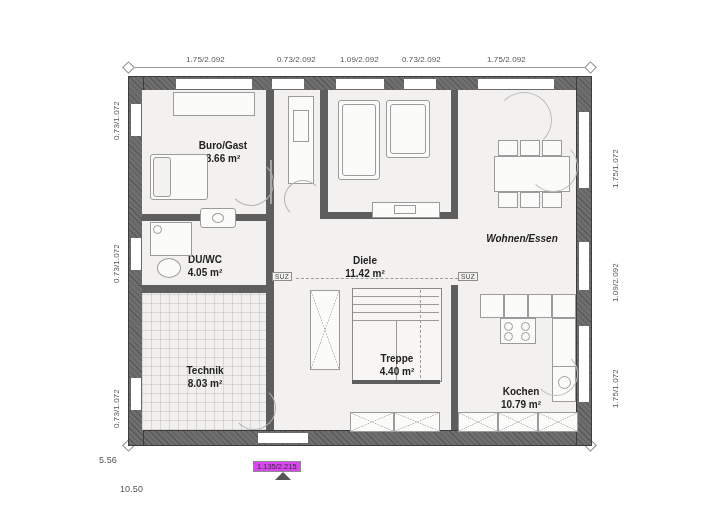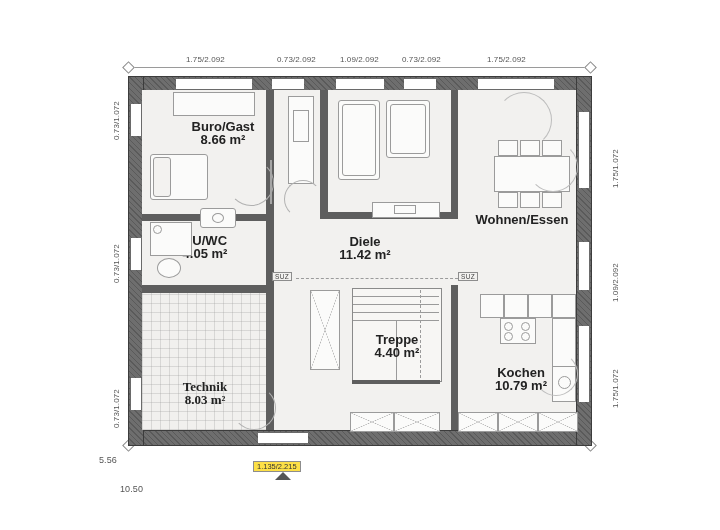--- a/index.html
+++ b/index.html
@@ -31,22 +31,22 @@
 
   
   .room{position:absolute;background:#f2f1ef;}
   .room.hatchfloor{
     background:
       repeating-linear-gradient(90deg,rgba(150,150,150,.28) 0 1px,transparent 1px 9px),
       repeating-linear-gradient(0deg,rgba(150,150,150,.28) 0 1px,transparent 1px 9px),
       #f1f0ee;
   }
   .roomlabel{
-    position:absolute;text-align:center;font-size:13px;color:#222;
-    line-height:13px;white-space:nowrap;
+    position:absolute;text-align:center;font-size:10px;color:#222;
+    line-height:13px;white-space:nowrap;margin-top:19px;
   }
   .roomlabel .nm{display:block;font-weight:bold;}
   .roomlabel .ar{display:block;font-weight:bold;}
 
   
   .fx{position:absolute;border:1px solid #9b9b9b;background:#fbfbfa;}
   .fx.round{border-radius:50%;}
   .fx.soft{border-radius:3px;}
   .line{position:absolute;background:#a5a5a5;}
   .door-arc{position:absolute;border:1px solid #b3b3b3;border-radius:50%;}
@@ -74,21 +74,21 @@
   .xbox:after{
     background:linear-gradient(to bottom right,transparent calc(50% - .5px),#b4b4b4 50%,transparent calc(50% + .5px));
   }
 
   .entry-tri{
     position:absolute;width:0;height:0;
     border-left:8px solid transparent;border-right:8px solid transparent;
     border-top:8px solid #555;
   }
   .dimbox{
-    position:absolute;border:1px solid #8d8d8d;background:#fde047;
+    position:absolute;border:1px solid #8d8d8d;background:#d946ef;
     font-size:7.5px;color:#333;padding:0 3px;white-space:nowrap;
   }
 </style>
 </head>
 <body>
 
 <div id="stage">
 
   <div class="dimline" style="left:128px;top:67px;width:462px;height:1px;"></div>
   <div class="tick" style="left:124px;top:63px;"></div>
@@ -184,21 +184,21 @@
   </div>
 
   <div class="fx" style="left:288px;top:96px;width:24px;height:86px;"></div>
   <div class="fx" style="left:293px;top:110px;width:14px;height:30px;"></div>
   <div class="door-arc" style="left:284px;top:180px;width:36px;height:36px;border-color:#b0b0b0;border-bottom-color:transparent;border-right-color:transparent;"></div>
 
   <div class="suz" style="left:272px;top:272px;">SUZ</div>
   <div class="suz" style="left:458px;top:272px;">SUZ</div>
   <div class="dashline" style="left:296px;top:278px;width:162px;"></div>
 
-  <div class="roomlabel" style="left:462px;top:213px;width:120px;">
+  <div class="roomlabel" style="left:462px;top:213px;width:120px;font-style:italic;">
     <span class="nm">Wohnen/Essen</span>
   </div>
 
   <div class="fx soft" style="left:338px;top:100px;width:40px;height:78px;"></div>
   <div class="fx soft" style="left:342px;top:104px;width:32px;height:70px;"></div>
   <div class="fx soft" style="left:386px;top:100px;width:42px;height:56px;"></div>
   <div class="fx soft" style="left:390px;top:104px;width:34px;height:48px;"></div>
 
   <div class="fx" style="left:372px;top:202px;width:66px;height:14px;"></div>
   <div class="fx" style="left:394px;top:205px;width:20px;height:7px;"></div>
@@ -207,21 +207,21 @@
   <div class="fx" style="left:498px;top:140px;width:18px;height:14px;"></div>
   <div class="fx" style="left:520px;top:140px;width:18px;height:14px;"></div>
   <div class="fx" style="left:542px;top:140px;width:18px;height:14px;"></div>
   <div class="fx" style="left:498px;top:192px;width:18px;height:14px;"></div>
   <div class="fx" style="left:520px;top:192px;width:18px;height:14px;"></div>
   <div class="fx" style="left:542px;top:192px;width:18px;height:14px;"></div>
 
   <div class="door-arc" style="left:496px;top:92px;width:54px;height:54px;border-color:#bdbdbd;border-bottom-color:transparent;border-left-color:transparent;"></div>
   <div class="door-arc" style="left:528px;top:142px;width:48px;height:48px;border-color:#bdbdbd;border-top-color:transparent;border-left-color:transparent;"></div>
 
-  <div class="roomlabel" style="left:150px;top:380px;width:110px;font-family:Liberation Serif, serif;">
+  <div class="roomlabel" style="left:150px;top:345px;width:110px;">
     <span class="nm">Technik</span>
     <span class="ar">8.03 m²</span>
   </div>
   <div class="door-arc" style="left:232px;top:386px;width:42px;height:42px;border-color:#b0b0b0;border-top-color:transparent;border-left-color:transparent;"></div>
 
   <div class="stairs-box" style="left:352px;top:288px;width:88px;height:92px;"></div>
   <div class="step" style="left:353px;top:296px;width:86px;"></div>
   <div class="step" style="left:353px;top:304px;width:86px;"></div>
   <div class="step" style="left:353px;top:312px;width:86px;"></div>
   <div class="step" style="left:353px;top:320px;width:86px;"></div>

